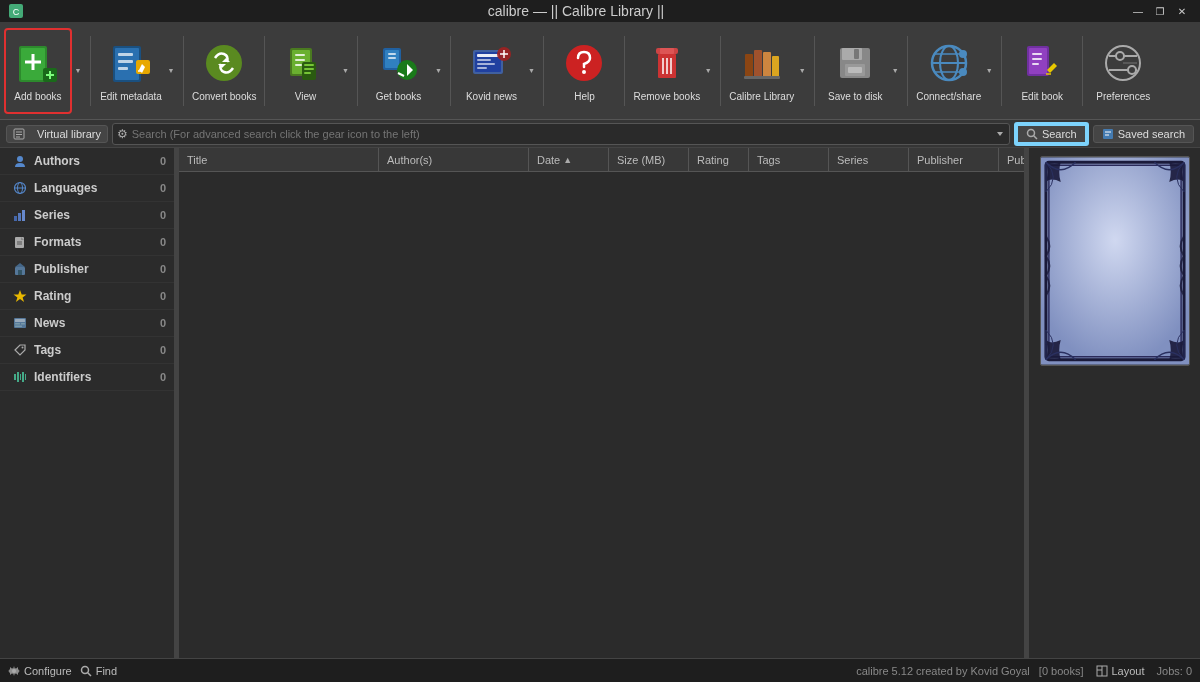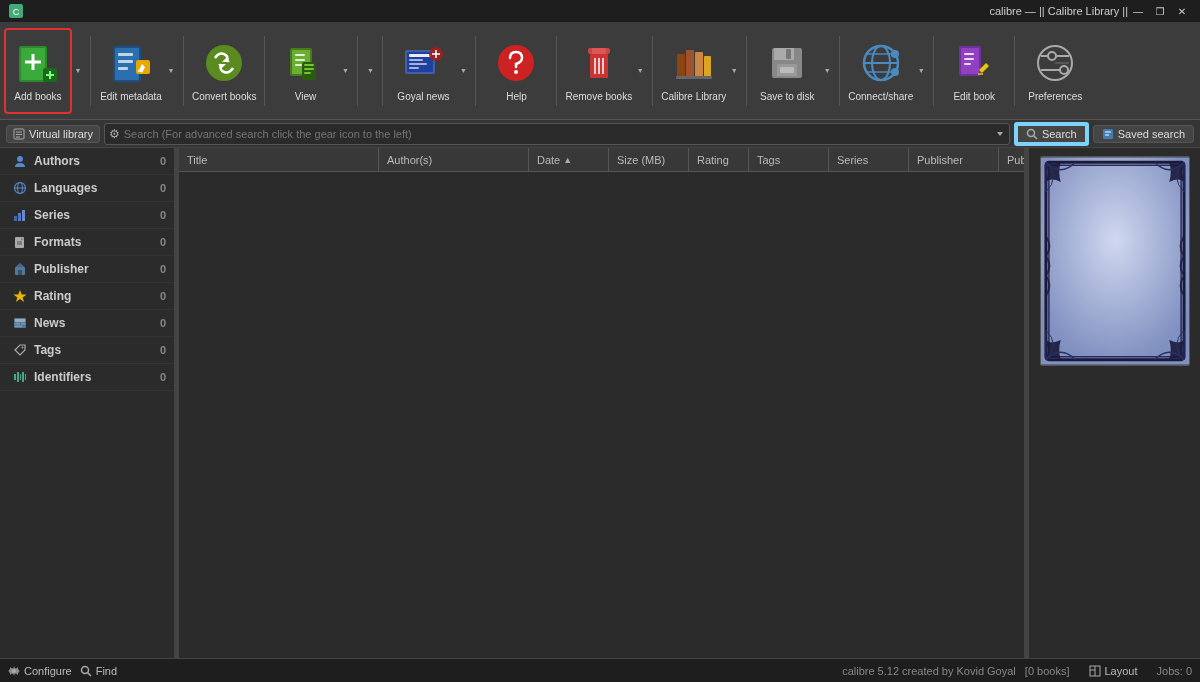--- a/index.html
+++ b/index.html
@@ -27,22 +27,22 @@
     }
     .title-bar-icon {
       width: 16px;
       height: 16px;
       display: flex;
       align-items: center;
       justify-content: center;
     }
     .title-bar-title {
       flex: 1;
-      text-align: right;
-      font-size: 11px;
+      text-align: center;
+      font-size: 14px;
       color: #ccc;
     }
     .title-bar-controls {
       display: flex;
       gap: 2px;
     }
     .title-bar-btn {
       width: 20px;
       height: 16px;
       background: transparent;
@@ -127,21 +127,21 @@
       display: flex;
       align-items: center;
       padding: 0 6px;
       gap: 4px;
       flex-shrink: 0;
       border-bottom: 1px solid #444;
     }
     .virtual-lib-btn {
       display: flex;
       align-items: flex-start;
-      gap: 4px;
+      gap: 12px;
       background: #454545;
       border: 1px solid #555;
       border-radius: 3px;
       padding: 2px 6px;
       cursor: pointer;
       color: #ddd;
       font-size: 11px;
     }
     .search-input-wrap {
       flex: 1;
@@ -320,21 +320,21 @@
       border-top: 1px solid #444;
     }
     .status-left {
       display: flex;
       align-items: center;
       gap: 8px;
     }
     .status-right {
       display: flex;
       align-items: flex-end;
-      gap: 19px;
+      gap: 12px;
     }
     .status-btn {
       display: flex;
       align-items: center;
       gap: 4px;
       cursor: pointer;
       color: #bbb;
       font-size: 11px;
     }
     .status-text {
@@ -440,41 +440,55 @@
         </svg>
       </div>
       <span class="tool-label">View</span>
     </div>
     <div class="tool-dropdown-arrow"></div>
   </div>
 
   <div class="toolbar-sep"></div>
 
   <div class="tool-group">
+    <div class="tool-item">
+      <div class="tool-icon">
+        <svg width="46" height="46" viewBox="0 0 46 46">
+          <rect x="8" y="8" width="18" height="22" rx="2" fill="#2060a0"></rect>
+          <rect x="10" y="10" width="14" height="18" rx="1" fill="#3080c0"></rect>
+          <rect x="13" y="13" width="8" height="2" rx="1" fill="white" opacity="0.7"></rect>
+          <rect x="13" y="17" width="8" height="2" rx="1" fill="white" opacity="0.7"></rect>
+          <circle cx="32" cy="30" r="10" fill="#1a7a1a"></circle>
+          <polygon points="32,24 32,36 38,30" fill="white"></polygon>
+          <line x1="23" y1="33" x2="29" y2="36" stroke="white" stroke-width="2"></line>
+        </svg>
+      </div>
+      <span class="tool-label">Get books</span>
+    </div>
     <div class="tool-dropdown-arrow"></div>
   </div>
 
   <div class="toolbar-sep"></div>
 
   <div class="tool-group">
     <div class="tool-item">
       <div class="tool-icon">
         <svg width="46" height="46" viewBox="0 0 46 46">
           <rect x="5" y="10" width="30" height="24" rx="2" fill="#4060a0"></rect>
           <rect x="7" y="12" width="26" height="20" rx="1" fill="#2040a0"></rect>
           <rect x="9" y="14" width="22" height="3" rx="1" fill="white" opacity="0.9"></rect>
           <rect x="9" y="19" width="14" height="2" rx="1" fill="white" opacity="0.6"></rect>
           <rect x="9" y="23" width="18" height="2" rx="1" fill="white" opacity="0.6"></rect>
           <rect x="9" y="27" width="10" height="2" rx="1" fill="white" opacity="0.6"></rect>
           <circle cx="36" cy="14" r="7" fill="#a02020" opacity="0.9"></circle>
           <line x1="36" y1="10" x2="36" y2="18" stroke="white" stroke-width="1.5"></line>
           <line x1="32" y1="14" x2="40" y2="14" stroke="white" stroke-width="1.5"></line>
         </svg>
       </div>
-      <span class="tool-label">Goyal news</span>
+      <span class="tool-label">Kovid news</span>
     </div>
     <div class="tool-dropdown-arrow"></div>
   </div>
 
   <div class="toolbar-sep"></div>
 
   <div class="tool-item">
     <div class="tool-icon">
       <svg width="46" height="46" viewBox="0 0 46 46">
         <circle cx="23" cy="23" r="18" fill="#cc2222"></circle>

